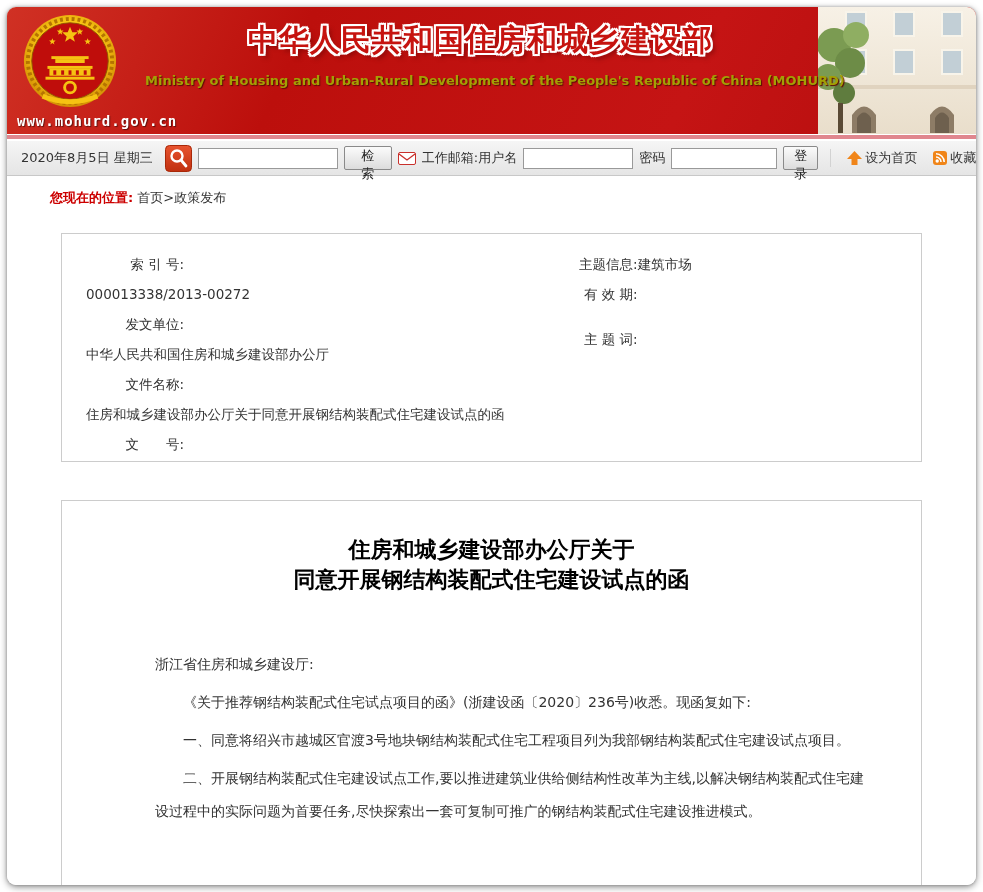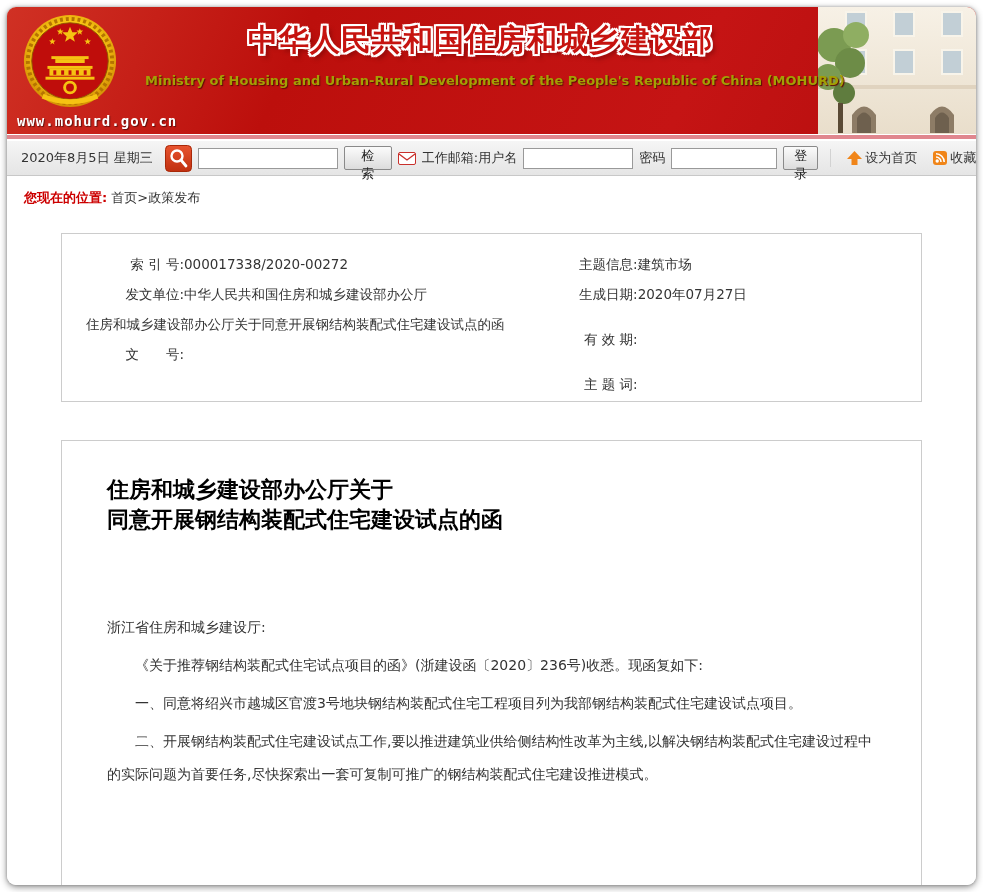--- a/index.html
+++ b/index.html
@@ -62,46 +62,46 @@
     font-family: inherit;
   }
   .lbl { white-space: nowrap; }
   .spacer { flex: 1; }
   .quick-group {
     display: flex; align-items: center; gap: 16px;
     border-left: 1px solid #d2d2d2; padding-left: 16px;
   }
   .quick { display: inline-flex; align-items: center; gap: 3px; color: #333; text-decoration: none; white-space: nowrap; cursor: pointer; }
   
-  .breadcrumb { padding: 13px 17px 9px; font-size: 13px; background: #fff; }
+  .breadcrumb { padding: 13px 17px 9px; font-size: 13px; background: #fff; margin-left: 26px; }
   .bc-prefix { color: #c00; font-weight: bold; }
   .bc-path { color: #333; cursor: pointer; }
   
   .content { padding: 17px 54px 0; background: #fff; }
   .meta-box {
     border: 1px solid #ccc; background: #fff;
     padding: 15px 0 2px; display: flex; font-size: 13.5px; color: #333;
   }
   .meta-col { display: flex; flex-direction: column; }
   .meta-col.left { width: 57%; }
   .meta-col.right { width: 43%; }
   .mrow { display: flex; line-height: 30px; }
-  .meta-col.left .mrow { padding-left: 24px; }
+  .meta-col.left .mrow { padding-left: 24px; flex-direction: column; }
   .meta-col.right .mrow:nth-child(3) { height: 60px; align-items: center; }
   .mlabel { white-space: pre; text-align: right; flex-shrink: 0; }
   .meta-col.left .mlabel { width: 98px; }
   .meta-col.right .mlabel { width: 86px; }
   .mvalue { flex: 1; padding-right: 24px; line-height: 30px; }
   
   .doc-box {
     border: 1px solid #ccc; background: #fff;
     margin-top: 38px; padding: 34px 45px 30px; min-height: 520px;
   }
-  .doc-title { font-size: 22px; font-weight: bold; line-height: 30px; color: #000; margin-bottom: 76px; }
-  .doc-body { font-size: 14px; color: #333; }
+  .doc-title { text-align: center; font-size: 22px; font-weight: bold; line-height: 30px; color: #000; margin-bottom: 53px; }
+  .doc-body { font-size: 14px; color: #333; margin-left: 48px; }
   .salutation { line-height: 33px; margin-bottom: 5px; }
   .para { text-indent: 2em; line-height: 33px; margin-bottom: 5px; }
 </style>
 </head>
 <body>
 
 <div class="page">
 
   <div class="banner">
     <div class="emblem">
@@ -241,41 +241,38 @@
     <span class="bc-prefix">您现在的位置:</span>
     <span class="bc-path">首页&gt;政策发布</span>
   </div>
 
   <div class="content">
 
     <div class="meta-box">
       <div class="meta-col left">
         <div class="mrow">
           <span class="mlabel">索 引 号:</span>
-          <span class="mvalue">000017338/2020-00272</span>
+          <span class="mvalue">000013338/2013-00272</span>
         </div>
         <div class="mrow">
           <span class="mlabel">发文单位:</span>
           <span class="mvalue">中华人民共和国住房和城乡建设部办公厅</span>
         </div>
         <div class="mrow">
+          <span class="mlabel">文件名称:</span>
           <span class="mvalue">住房和城乡建设部办公厅关于同意开展钢结构装配式住宅建设试点的函</span>
         </div>
         <div class="mrow">
           <span class="mlabel">文　　号:</span>
         </div>
       </div>
       <div class="meta-col right">
         <div class="mrow">
           <span class="mlabel">主题信息:</span>
           <span class="mvalue">建筑市场</span>
-        </div>
-        <div class="mrow">
-          <span class="mlabel">生成日期:</span>
-          <span class="mvalue">2020年07月27日</span>
         </div>
         <div class="mrow">
           <span class="mlabel">有 效 期:</span>
           <span class="mvalue"></span>
         </div>
         <div class="mrow">
           <span class="mlabel">主 题 词:</span>
           <span class="mvalue"></span>
         </div>
       </div>

